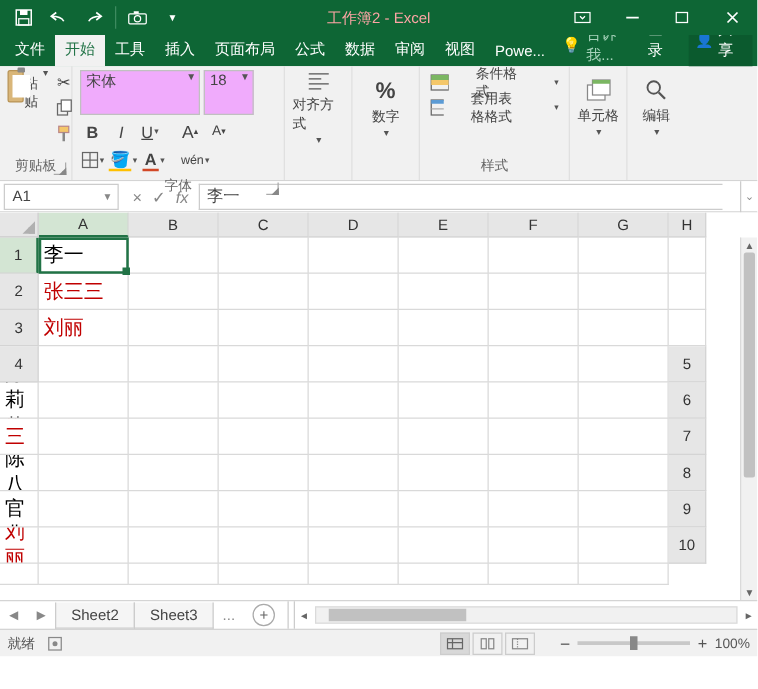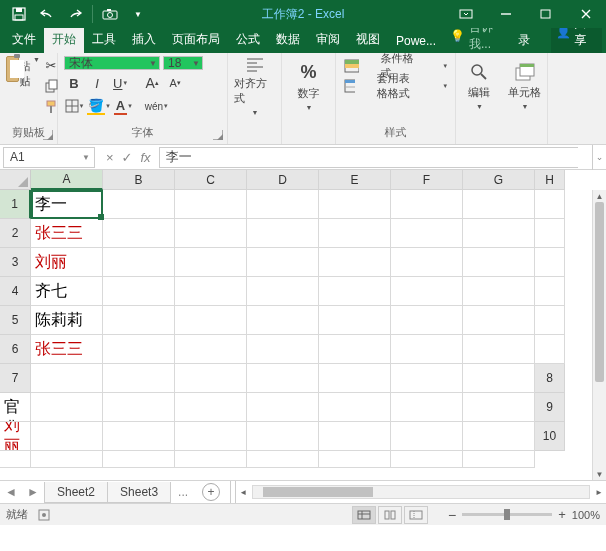--- a/index.html
+++ b/index.html
@@ -1,21 +1,21 @@
 <!DOCTYPE html>
 <html><head>
 <meta charset="utf-8">
 <style>
 *{box-sizing:border-box;margin:0;padding:0;font-family:"Microsoft YaHei",SimSun,sans-serif;user-select:none}
 body{width:606px;height:551px;background:#fff;overflow:hidden;font-size:12px;color:#444}
 .titlebar{height:28px;background:#0e6635;display:flex;align-items:center;color:#fff;position:relative}
 .qat{display:flex;align-items:center;gap:2px;padding-left:6px}
 .qat .qbtn{width:26px;height:24px;display:flex;align-items:center;justify-content:center;border-radius:2px}
 .qat .sep{width:1px;height:18px;background:#3d8a5f;margin:0 2px}
-.titletext{position:absolute;left:50%;transform:translateX(-50%);font-size:12px;color:#7dd3fc}
+.titletext{position:absolute;left:50%;transform:translateX(-50%);font-size:12px;color:#fca5a5}
 .wincontrols{position:absolute;right:0;display:flex}
 .wincontrols .wbtn{width:40px;height:28px;display:flex;align-items:center;justify-content:center}
 .ribbon-tabs{height:25px;background:#0e6635;display:flex;align-items:flex-end;padding-left:4px;color:#fff;font-size:12px}
 .ribbon-tabs .tab{padding:5px 8px 5px;cursor:pointer;white-space:nowrap}
 .ribbon-tabs .tab.active{background:#f1f1f1;color:#217346}
 .ribbon-tabs .tellme{margin-left:6px;color:#a7d3bb;display:flex;align-items:center;gap:4px}
 .ribbon-tabs .right{margin-left:auto;display:flex;align-items:center;gap:4px;padding-right:4px}
 .ribbon-tabs .share{background:#0b5a2e;padding:4px 6px;display:flex;align-items:center;gap:3px}
 .ribbon{height:92px;background:#f1f1f1;border-bottom:1px solid #d4d4d4;display:flex}
 .group{border-right:1px solid #e0e0e0;padding:3px 6px 2px;display:flex;flex-direction:column;justify-content:space-between}
@@ -27,21 +27,21 @@
 .paste{width:34px;height:60px;display:flex;flex-direction:row;align-items:flex-start;justify-content:center;border-radius:2px}
 .paste .board{width:22px;height:26px;background:#d9b679;border-radius:2px;position:relative;border:1px solid #b89355}
 .paste .board::before{content:"";position:absolute;left:3px;top:3px;width:14px;height:18px;background:#fff}
 .paste .board::after{content:"";position:absolute;left:7px;top:-3px;width:6px;height:4px;background:#888;border-radius:1px}
 .paste .lbl{font-size:11px;margin-top:3px}
 .smallcol{display:flex;flex-direction:column;gap:3px;justify-content:center}
 .smallbtn{width:18px;height:18px;display:flex;align-items:center;justify-content:center;font-size:13px}
 .scissors{transform:rotate(0deg)}
 .fontgrp{width:170px}
 .fontrow{display:flex;gap:3px;align-items:center;margin-bottom:3px}
-.combo{height:14px;background:#22c55e;border:1px solid #c0c0c0;display:flex;align-items:center;padding:0 4px;font-size:12px;position:relative}
+.combo{height:36px;background:#f0abfc;border:1px solid #c0c0c0;display:flex;padding:0 4px;font-size:12px;position:relative}
 .combo .dd{position:absolute;right:2px;font-size:8px;color:#555}
 .fname{width:96px}
 .fsize{width:40px}
 .iconbtn{min-width:20px;height:20px;display:flex;align-items:center;justify-content:center;font-size:13px;border-radius:2px;position:relative}
 .dd-arrow{font-size:7px;color:#555;margin-left:1px}
 .underline-red{border-bottom:2px solid #d24726}
 .underline-yellow{border-bottom:2px solid #ffc000}
 .alngrp,.numgrp{width:54px}
 .bigbtn{height:60px;display:flex;flex-direction:column;align-items:center;justify-content:center;gap:3px}
 .bigbtn .lbl{font-size:11px}
@@ -293,40 +293,40 @@
             <rect x="1" y="1" width="14" height="3" fill="#5b9bd5"></rect>
             <line x1="1" y1="8" x2="15" y2="8" stroke="#aaa"></line>
           </svg>
           <span>套用表格格式</span>
           <span class="dd-arrow">▾</span>
         </div>
     </div>
     <div class="glabel"><span>样式</span></div>
   </div>
 
-  <div class="group editgrp" style="border-right:none">
-    <div class="bigbtn">
-      <svg width="20" height="20">
-          <circle cx="8" cy="8" r="5" fill="none" stroke="#555" stroke-width="1.5"></circle>
-          <line x1="12" y1="12" x2="17" y2="17" stroke="#555" stroke-width="1.8"></line>
-        </svg>
-      <div class="lbl">编辑</div>
-        <span class="dd-arrow">▼</span>
-    </div>
-    <div class="glabel"></div>
-  </div>
-
   <div class="group cellgrp">
     <div class="bigbtn">
       <svg width="22" height="20">
           <rect x="2" y="6" width="14" height="12" fill="#fff" stroke="#888"></rect>
           <rect x="6" y="2" width="14" height="12" fill="#fff" stroke="#888"></rect>
           <rect x="6" y="2" width="14" height="3" fill="#7bb662"></rect>
         </svg>
       <div class="lbl">单元格</div>
+        <span class="dd-arrow">▼</span>
+    </div>
+    <div class="glabel"></div>
+  </div>
+
+  <div class="group editgrp" style="border-right:none">
+    <div class="bigbtn">
+      <svg width="20" height="20">
+          <circle cx="8" cy="8" r="5" fill="none" stroke="#555" stroke-width="1.5"></circle>
+          <line x1="12" y1="12" x2="17" y2="17" stroke="#555" stroke-width="1.8"></line>
+        </svg>
+      <div class="lbl">编辑</div>
         <span class="dd-arrow">▼</span>
     </div>
     <div class="glabel"></div>
   </div>
 </div>
 
 <div class="formula-bar">
   <div class="namebox">
       <span>A1</span>
       <span class="dd">▼</span>
@@ -374,21 +374,20 @@
       <div class="rowhdr">3</div>
       <div class="cell red" style="height:29px">刘丽</div>
       <div class="cell" style="height:29px"></div>
       <div class="cell" style="height:29px"></div>
       <div class="cell" style="height:29px"></div>
       <div class="cell" style="height:29px"></div>
       <div class="cell" style="height:29px"></div>
       <div class="cell" style="height:29px"></div>
       <div class="cell" style="height:29px"></div>
       <div class="rowhdr">4</div>
-      <div class="cell" style="height:29px">齐七</div>
       <div class="cell" style="height:29px"></div>
       <div class="cell" style="height:29px"></div>
       <div class="cell" style="height:29px"></div>
       <div class="cell" style="height:29px"></div>
       <div class="cell" style="height:29px"></div>
       <div class="cell" style="height:29px"></div>
       <div class="cell" style="height:29px"></div>
       <div class="rowhdr">5</div>
       <div class="cell" style="height:29px">陈莉莉</div>
       <div class="cell" style="height:29px"></div>
@@ -401,20 +400,21 @@
       <div class="rowhdr">6</div>
       <div class="cell red" style="height:29px">张三三</div>
       <div class="cell" style="height:29px"></div>
       <div class="cell" style="height:29px"></div>
       <div class="cell" style="height:29px"></div>
       <div class="cell" style="height:29px"></div>
       <div class="cell" style="height:29px"></div>
       <div class="cell" style="height:29px"></div>
       <div class="cell" style="height:29px"></div>
       <div class="rowhdr">7</div>
+      <div class="cell" style="height:29px">陈八</div>
       <div class="cell" style="height:29px"></div>
       <div class="cell" style="height:29px"></div>
       <div class="cell" style="height:29px"></div>
       <div class="cell" style="height:29px"></div>
       <div class="cell" style="height:29px"></div>
       <div class="cell" style="height:29px"></div>
       <div class="cell" style="height:29px"></div>
       <div class="rowhdr">8</div>
       <div class="cell" style="height:29px">上官非</div>
       <div class="cell" style="height:29px"></div>

